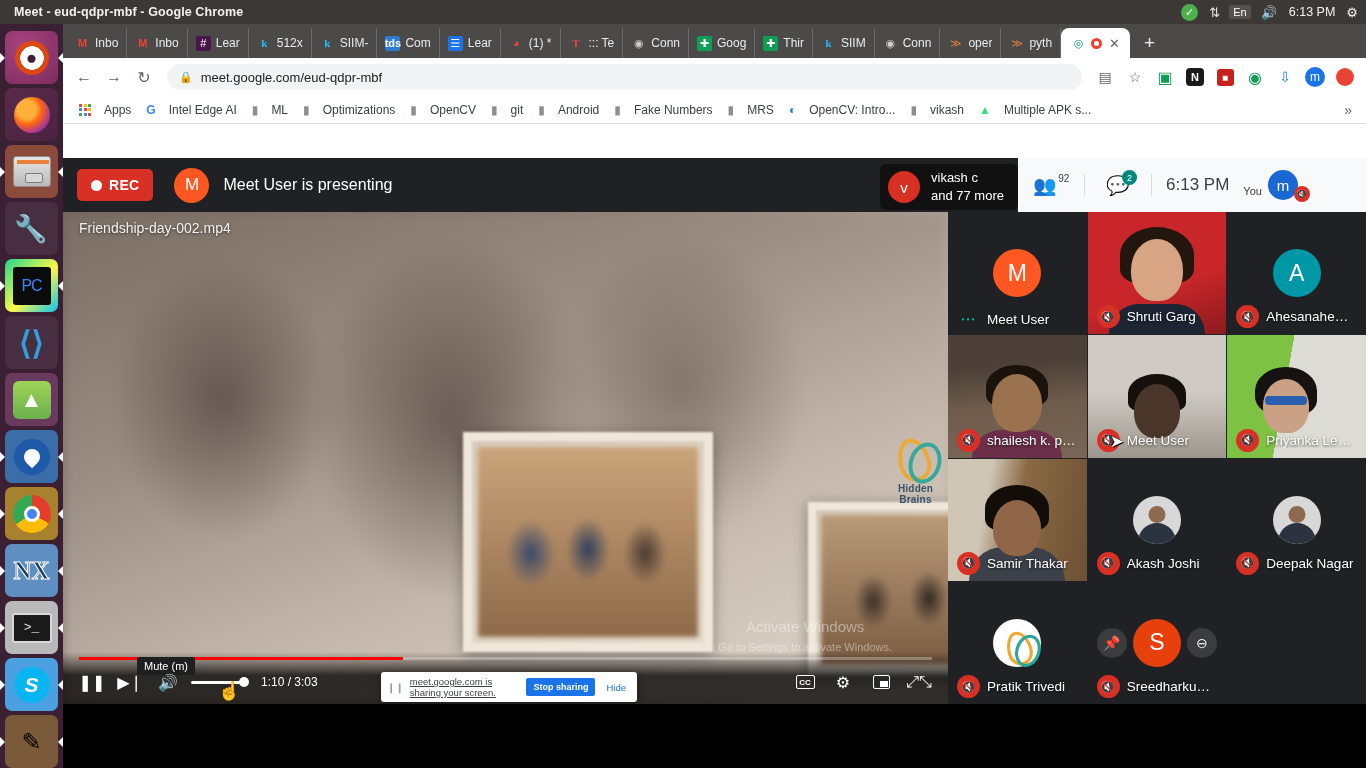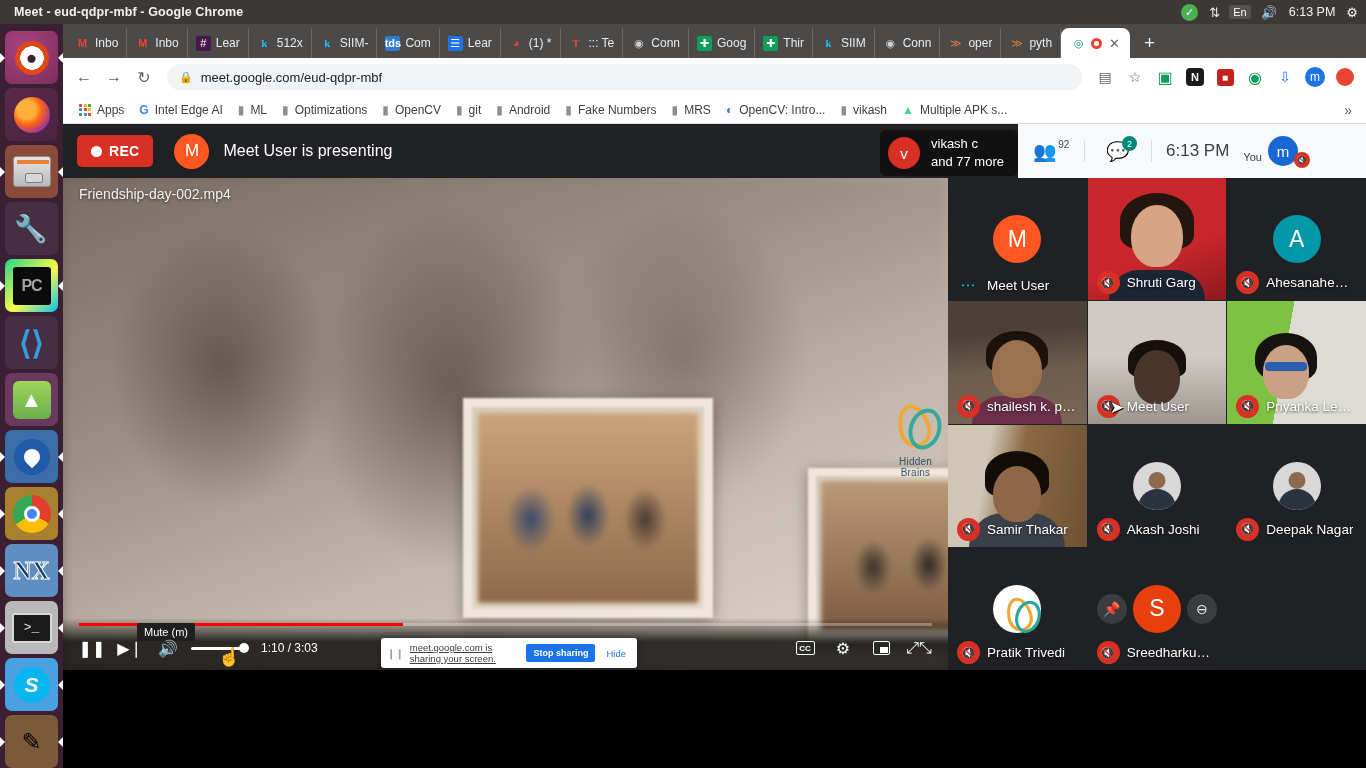--- a/index.html
+++ b/index.html
@@ -66,22 +66,22 @@
   .ic-firefox .glyph { width:36px;height:36px;border-radius:50%;
     background: radial-gradient(circle at 35% 35%, #ffb03a 0 28%, #ff6611 45%, #a033a0 75%, #6a30b0 100%);}
   .ic-files { background:#8a4b3a; }
   .ic-files .glyph { width:38px;height:31px;border-radius:3px;background:linear-gradient(#e6e6e6,#b9b9b9);
     border:1px solid #8d8d8d; position:relative;}
   .ic-files .glyph::before{content:'';position:absolute;left:3px;top:3px;width:32px;height:4px;background:#e8803a;}
   .ic-files .glyph::after{content:'';position:absolute;left:11px;top:16px;width:16px;height:8px;background:#d7d7d7;border:1px solid #7d7d7d;border-radius:2px;}
   .ic-tools { background: rgba(255,255,255,.07); }
   .ic-tools .glyph{font-size:27px;}
   .ic-pycharm { background: linear-gradient(135deg,#21d789,#fcf84a 55%, #07c3f2); }
-  .ic-pycharm .glyph { width:38px;height:38px;background:#0b0b0b;color:#a3a3a3;border-radius:3px;
-    display:flex;align-items:center;justify-content:center;font-weight:bold;font-size:16px;letter-spacing:-1px;}
+  .ic-pycharm .glyph { width:38px;height:38px;background:#0b0b0b;color:#3b82f6;border-radius:3px;
+    display:flex;align-items:center;justify-content:center;font-weight:normal;font-size:16px;letter-spacing:-1px;}
   .ic-vscode{background: rgba(255,255,255,.07);}
   .ic-vscode .glyph{color:#2f9fe0;font-size:32px;font-weight:bold;}
   .ic-android{background:#6a3a5e;}
   .ic-android .glyph{width:38px;height:38px;border-radius:6px;background:linear-gradient(#9fd45a,#6ab04c);
     color:#fff;display:flex;align-items:center;justify-content:center;font-size:22px;font-weight:bold;}
   .ic-mattermost{background:#3b6ea8;}
   .ic-mattermost .glyph{width:36px;height:36px;border-radius:50%;background:#1e5aa8;
     display:flex;align-items:center;justify-content:center;}
   .ic-mattermost .glyph i{display:block;width:16px;height:16px;border-radius:50% 50% 50% 0;background:#fff;transform:rotate(-45deg);}
   .ic-chrome{background:#a8812f;}
@@ -157,33 +157,34 @@
     display:flex;align-items:center;justify-content:center;}
   .ext-green{color:#0f9d58;font-size:16px;}
   .ext-dl{color:#1a73e8;font-size:14px;}
   .avatar-m{width:20px;height:20px;border-radius:50%;background:#1a73e8;color:#fff;font-size:12px;
     display:flex;align-items:center;justify-content:center;}
   .ext-rec{width:18px;height:18px;border-radius:50%;background:#ea4335;}
 
   
   .bookmarks { height: 28px; background: #fff; display: flex; align-items: center;
     gap: 3px; padding: 0 10px; font-size: 12px; color: #3c4043; border-bottom: 1px solid #dadce0;}
-  .bm { display: flex; align-items: center; gap: 6px; padding: 2px 6px; white-space: nowrap; }
+  .bm { display: flex; align-items: center; gap: 13px; padding: 2px 6px; white-space: nowrap; }
   .bm .bmi { font-size: 12px; }
   .folder-ic { color: #8a8f94; font-size: 12px; }
   .apps-grid { display:grid; grid-template-columns: repeat(3,3px); grid-template-rows: repeat(3,3px);
     gap:1.5px; }
   .apps-grid i{display:block;width:3px;height:3px;border-radius:.5px;}
   .bm-more { margin-left: auto; font-size: 14px; color: #5f6368; padding-right: 4px;}
 
   
   .meet { position: relative; height: 644px; background: #202124; }
   .meet-header {
     height: 54px; display: flex; align-items: center; background: #202124; padding-left: 14px;
     position: relative;
+    margin-top: 34px;
   }
   .rec-badge {
     background: #d93025; color: #fff; border-radius: 5px; height: 32px;
     display: flex; align-items: center; gap: 7px; padding: 0 14px;
     font-size: 14px; font-weight: bold; letter-spacing: .3px;
   }
   .rec-dot { width: 11px; height: 11px; border-radius: 50%; background: #fff; }
   .presenter { display: flex; align-items: center; gap: 14px; margin-left: 21px; }
   .av-orange { width: 35px; height: 35px; border-radius: 50%; background: #ff5722; color: #fff;
     display: flex; align-items: center; justify-content: center; font-size: 17px; }
@@ -246,21 +247,21 @@
       radial-gradient(ellipse 26px 38px at 30% 58%, #3a3028, transparent 72%),
       radial-gradient(ellipse 26px 38px at 62% 56%, #2e2822, transparent 72%),
       linear-gradient(#b99a78,#7d5d42);
     filter: blur(2px);}
   .hb-logo { position:absolute; left:820px; top:224px; text-align:center; opacity:.92;}
   .hb-mark { width:44px;height:44px;margin:0 auto; position:relative;}
   .hb-mark::before{content:'';position:absolute;left:4px;top:2px;width:24px;height:36px;
     border:4px solid #f0a830;border-radius:50% 50% 50% 50%/60% 60% 40% 40%;transform:rotate(-16deg);}
   .hb-mark::after{content:'';position:absolute;left:15px;top:6px;width:24px;height:34px;
     border:4px solid #2aa79b;border-radius:50%;transform:rotate(18deg);}
-  .hb-txt { font-size:10px;color:#2b4a63;font-weight:normal;margin-top:10px;letter-spacing:.2px;}
+  .hb-txt { font-size:10px;color:#2b4a63;font-weight:bold;margin-top:3px;letter-spacing:.2px;}
   .video-title { position: absolute; left: 16px; top: 8px; color: #f1f1f1; font-size: 14px;
     text-shadow: 0 1px 3px rgba(0,0,0,.6); }
   .win-watermark { position:absolute; right:56px; top:404px; color: rgba(255,255,255,.42);
     text-align:center; font-size:15px; line-height:1.5; text-shadow:none; }
   .win-watermark .l2 { font-size: 11px; }
 
   
   .player-ctrl { position:absolute; left:0; top:440px; width:885px; height:52px;
     background: linear-gradient(transparent, rgba(0,0,0,.78) 45%);}
   .progress { position:absolute; left:16px; top:5px; width:853px; height:3px; background:rgba(255,255,255,.3);}
@@ -634,20 +635,24 @@
               <div class="ppl"></div>
             </div>
           <div class="share-frame2">
               <div class="ppl"></div>
             </div>
           <div class="hb-logo">
             <div class="hb-mark"></div>
             <div class="hb-txt">Hidden Brains</div>
           </div>
           <div class="video-title">Friendship-day-002.mp4</div>
+          <div class="win-watermark">
+            <div>Activate Windows</div>
+            <div class="l2">Go to Settings to activate Windows.</div>
+          </div>
 
           <div class="player-ctrl">
             <div class="progress">
                 <div class="fill"></div>
               </div>
             <div class="mute-tip">Mute (m)</div>
             <div class="share-toast">
               <span class="st-ic">❙❙</span>
               <span class="st-txt">meet.google.com is sharing your screen.</span>
               <span class="st-stop">Stop sharing</span>

